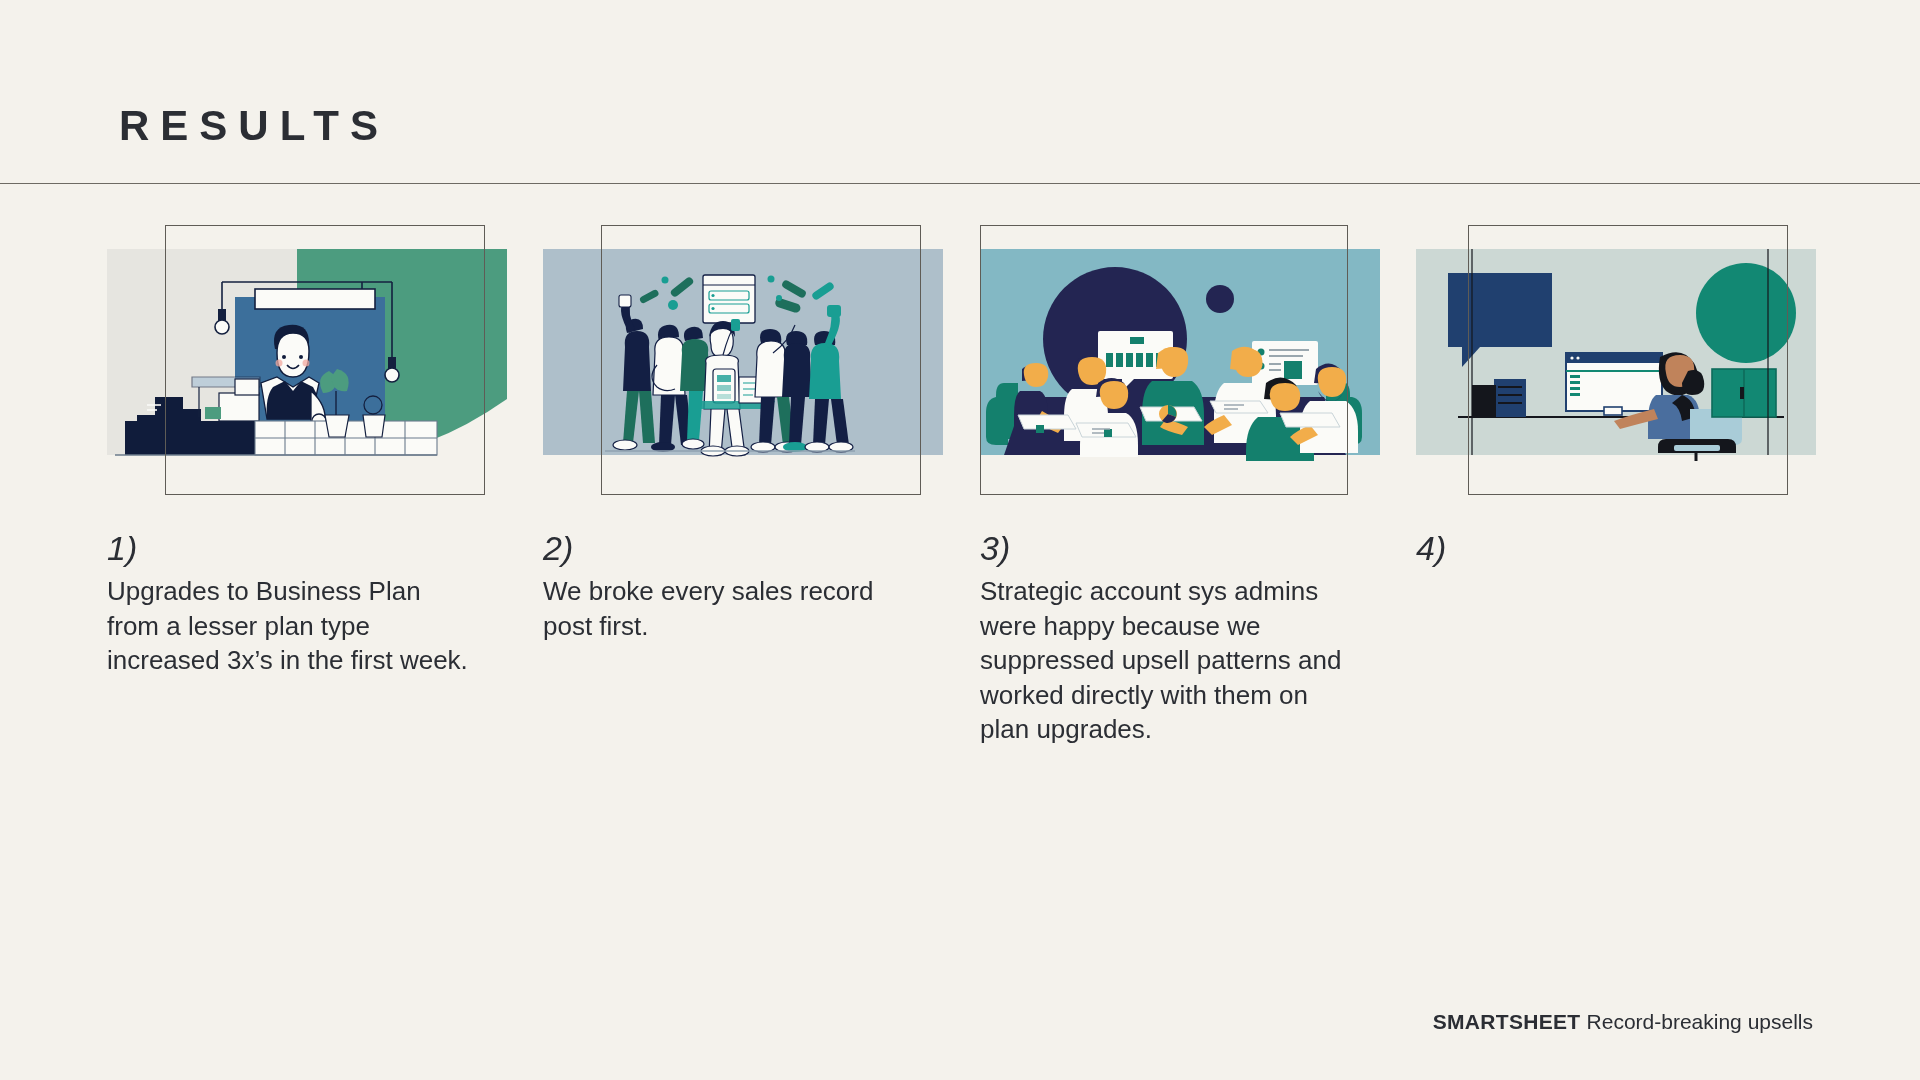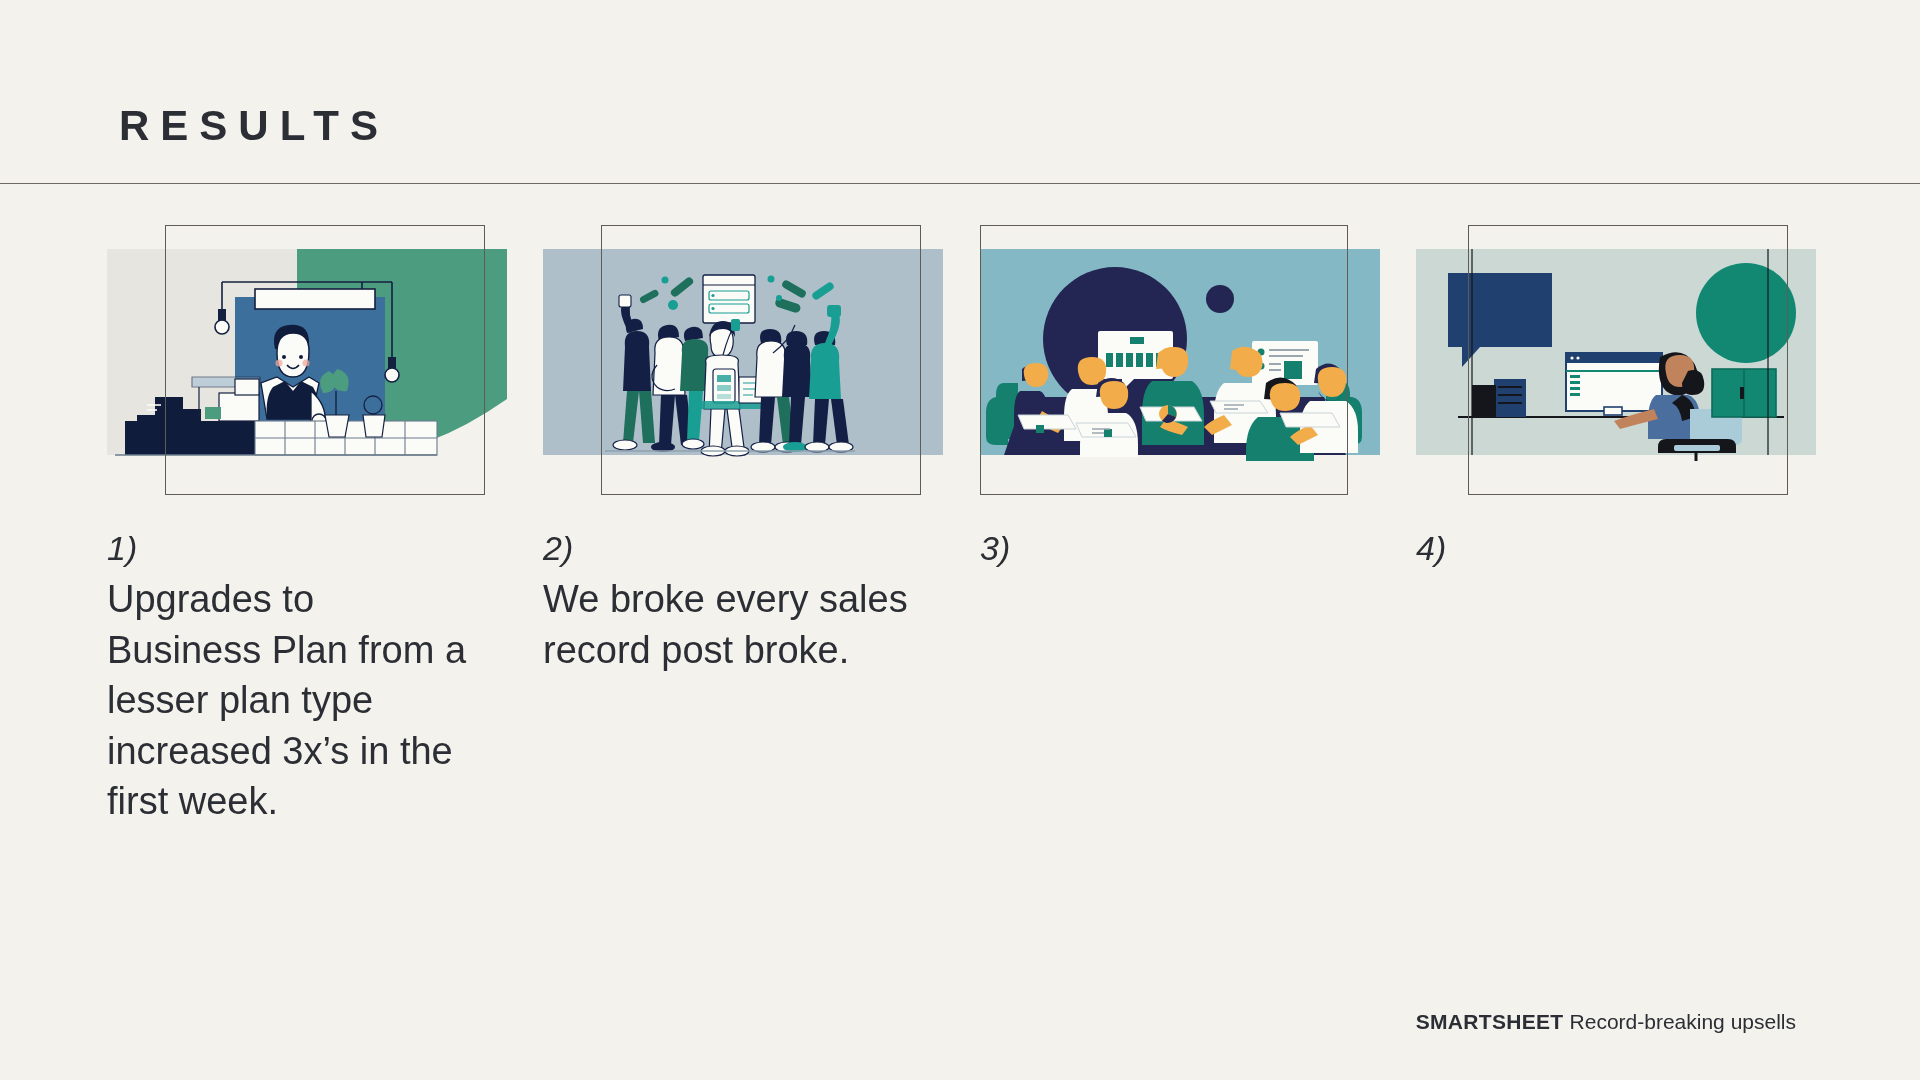--- a/index.html
+++ b/index.html
@@ -81,31 +81,31 @@
   
   .item-index {
     margin-top: 34px;
     font-size: 34px;
     font-style: italic;
     line-height: 1.15;
     color: #2b2e34;
   }
   .item-body {
     margin-top: 6px;
-    font-size: 38px;
+    font-size: 26px;
     line-height: 1.33;
     color: #2b2e34;
     max-width: 370px;
   }
   .item-body b { font-weight: normal; }
 
   
   .footer {
     position: absolute;
-    right: 124px; bottom: 46px;
+    right: 107px; bottom: 46px;
     font-size: 21px;
     color: #2b2e34;
     white-space: nowrap;
   }
   .footer .brand { font-weight: bold; letter-spacing: .3px; }
   .footer .sub   { font-weight: normal; }
 
   svg { display: block; }
 </style>
 </head>
@@ -275,21 +275,21 @@
           <path d="M288 150 l6 46 h12 l-6 -46z" fill="#131f44"></path>
           <ellipse cx="274" cy="198" rx="12" ry="5" fill="#fbfbf8" stroke="#131f44" stroke-width="1.1"></ellipse>
           <ellipse cx="298" cy="198" rx="12" ry="5" fill="#fbfbf8" stroke="#131f44" stroke-width="1.1"></ellipse>
 
           <path d="M62 202 H312" stroke="#8fa2b0" stroke-width="1.4"></path>
         </svg>
       </div>
       <div class="illo-frame"></div>
     </div>
     <div class="item-index">2)</div>
-    <div class="item-body"><span>We </span><b>broke every sales record</b><span> post broke.</span></div>
+    <div class="item-body"><span>We </span><b>broke every sales record</b><span> post first.</span></div>
   </div>
 
   <div class="col col-3 c3">
     <div class="illo-wrap">
       <div class="illo-canvas">
         <svg viewBox="0 0 400 232" width="400" height="232">
           <rect x="0" y="0" width="400" height="206" fill="#83b8c4"></rect>
 
           <circle cx="135" cy="90" r="72" fill="#232552"></circle>
           <circle cx="240" cy="50" r="14" fill="#232552"></circle>
@@ -369,20 +369,21 @@
 
           <rect x="56" y="176" width="8" height="8" fill="#14806d"></rect>
           <rect x="124" y="180" width="8" height="8" fill="#14806d"></rect>
           <path d="M244 156 h20 M244 160 h14" stroke="#9aa7ae" stroke-width="1.6"></path>
           <path d="M112 180 h18 M112 184 h12" stroke="#9aa7ae" stroke-width="1.6"></path>
         </svg>
       </div>
       <div class="illo-frame"></div>
     </div>
     <div class="item-index">3)</div>
+    <div class="item-body"><b>Strategic account sys admins were happy</b><span> because we suppressed upsell patterns and worked directly with them on plan upgrades.</span></div>
   </div>
 
   <div class="col col-4 c4">
     <div class="illo-wrap">
       <div class="illo-canvas">
         <svg viewBox="0 0 400 232" width="400" height="232">
           <rect x="0" y="0" width="400" height="206" fill="#ccd8d4"></rect>
 
           <rect x="32" y="24" width="104" height="74" fill="#20406f"></rect>
           <path d="M46 98 h18 l-18 20z" fill="#20406f"></path>

